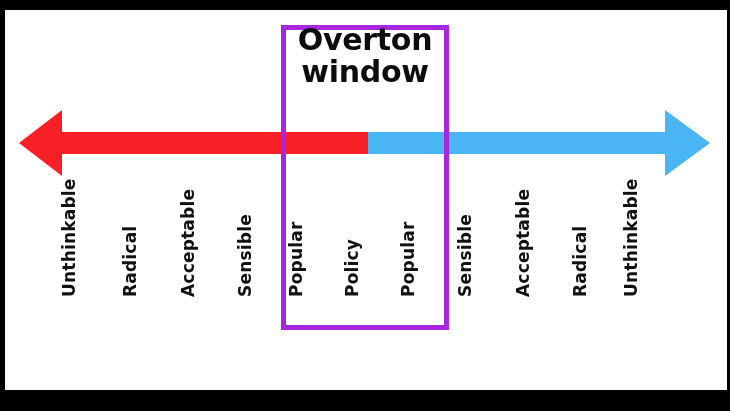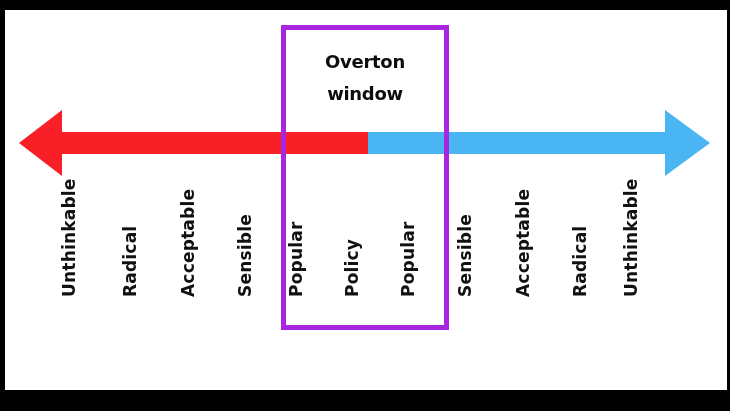--- a/index.html
+++ b/index.html
@@ -52,26 +52,26 @@
     border: 5px solid #a826e0;
     box-sizing: border-box;
     background: transparent;
     pointer-events: none;
   }
 
   
   #overton-title {
     position: absolute;
     left: 276px;
-    top: 36px;
+    top: 14px;
     width: 168px;
     text-align: center;
     font-family: "DejaVu Sans", sans-serif;
     font-weight: bold;
-    font-size: 18px;
+    font-size: 30px;
     line-height: 32px;
     letter-spacing: -0.3px;
     color: #0d0d0d;
     white-space: pre-line;
   }
 
   
   .vlabel {
     position: absolute;
     bottom: 0;

